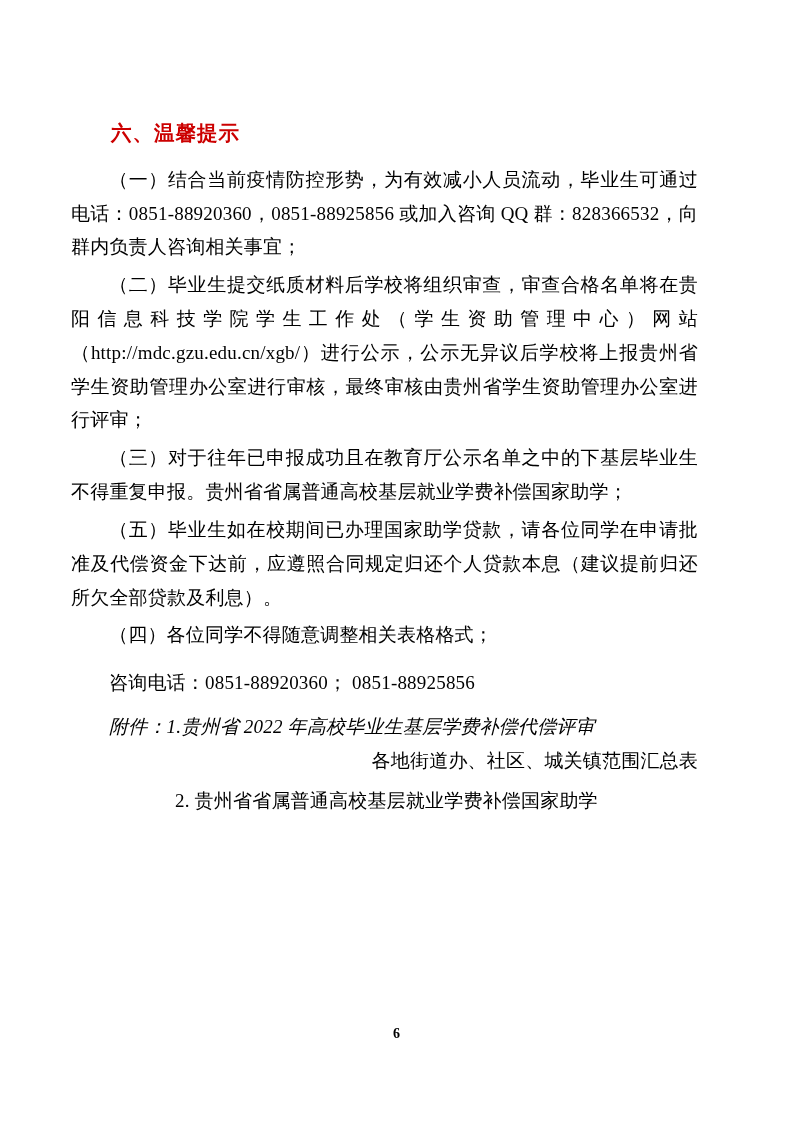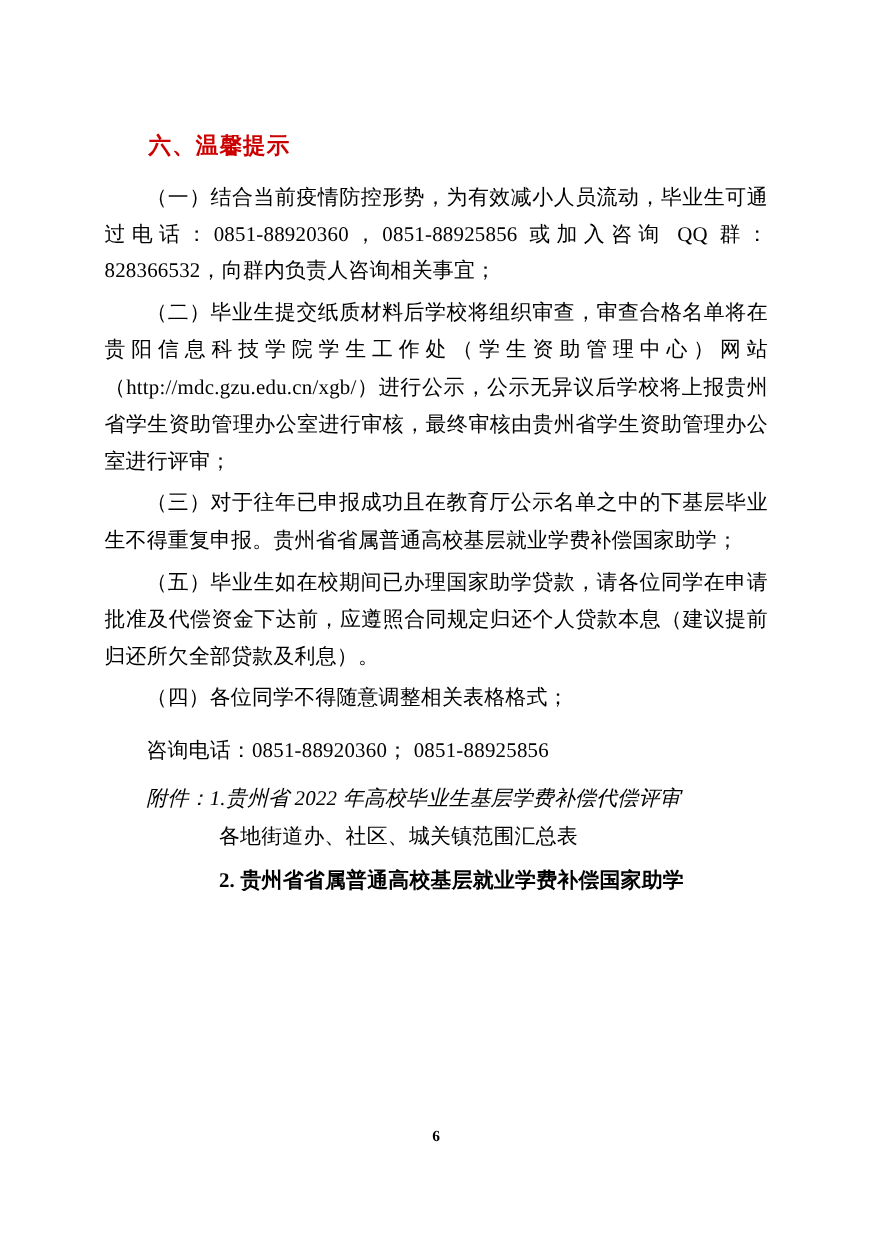--- a/index.html
+++ b/index.html
@@ -15,21 +15,21 @@
     position: relative;
     overflow: hidden;
   }
   .page {
     position: absolute;
     left: 0;
     top: 0;
     width: 793px;
     height: 1122px;
     box-sizing: border-box;
-    padding: 118px 95px 60px 95px;
+    padding: 118px 95px 60px 71px;
   }
   .doc-body {
     width: 100%;
   }
   h2.section-title {
     font-size: 20.5px;
     font-weight: bold;
     color: #cc0000;
     margin: 0 0 14px 0;
     padding: 0;
@@ -60,28 +60,28 @@
     text-indent: 38px;
     letter-spacing: 0.2px;
     font-style: italic;
   }
   p.attach-cont {
     font-size: 19px;
     line-height: 1.78;
     margin: 0;
     padding-left: 104px;
     letter-spacing: 0.2px;
+    text-align: right;
   }
   p.attach-item2 {
     font-size: 19px;
     line-height: 1.78;
     margin: 6px 0 0 0;
     padding-left: 104px;
     letter-spacing: 0.2px;
-    font-weight: bold;
   }
   .page-number {
     position: absolute;
     left: 0;
     right: 0;
     top: 1026px;
     text-align: center;
     font-size: 14px;
     font-weight: bold;
     font-family: "Liberation Serif", "DejaVu Serif", serif;

